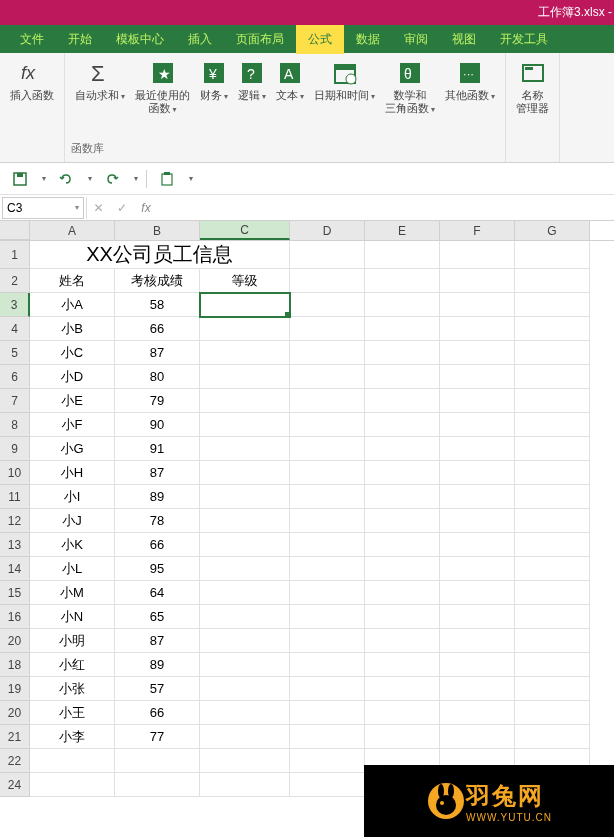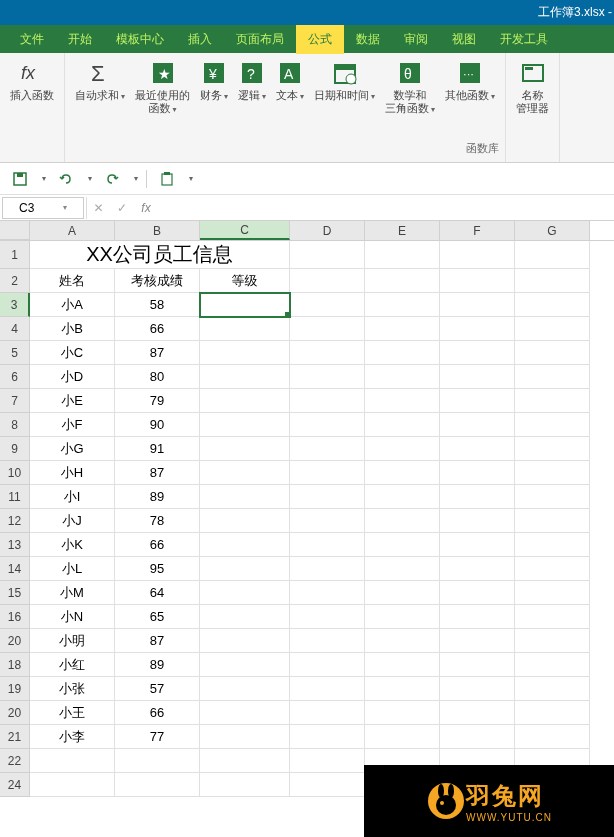--- a/index.html
+++ b/index.html
@@ -1,43 +1,43 @@
 <!DOCTYPE html>
 <html><head>
 <meta charset="utf-8">
 <style>
 * { margin: 0; padding: 0; box-sizing: border-box; font-family: "Microsoft YaHei", "SimSun", sans-serif; }
 body { width: 614px; height: 837px; background: #fff; overflow: hidden; position: relative; }
 
 
-.title-bar { height: 25px; background: #0369a1; color: #fff; display: flex; align-items: center; justify-content: center; font-size: 12px; }
+.title-bar { height: 25px; background: #be185d; color: #fff; display: flex; align-items: center; justify-content: center; font-size: 12px; }
 
 
 .menu-bar { height: 28px; background: #2a7a3f; display: flex; align-items: center; padding: 0 8px; }
 .menu-item { color: #bef264; font-size: 12px; padding: 6px 12px; cursor: pointer; }
 .menu-item.active { background: #fde047; color: #2a7a3f; }
 
 
 .ribbon { height: 110px; background: #f5f5f5; border-bottom: 1px solid #d0d0d0; display: flex; }
 .ribbon-group { display: flex; flex-direction: column; align-items: center; padding: 4px 6px; border-right: 1px solid #e0e0e0; }
 .ribbon-buttons { display: flex; gap: 2px; flex: 1; }
 .ribbon-btn { display: flex; flex-direction: column; align-items: center; justify-content: flex-start; padding: 2px 4px; cursor: pointer; }
 .ribbon-icon { width: 28px; height: 28px; display: flex; align-items: center; justify-content: center; margin-bottom: 2px; }
 .ribbon-label { font-size: 11px; color: #444; text-align: center; line-height: 1.2; white-space: nowrap; }
-.ribbon-group-label { font-size: 11px; color: #666; padding: 2px 0; text-align: right; width: 100%; }
+.ribbon-group-label { font-size: 11px; color: #666; padding: 2px 0; text-align: left; width: 100%; }
 .dropdown-arrow { font-size: 8px; color: #666; margin-left: 2px; }
 
 
 .quick-access { height: 32px; background: #fff; border-bottom: 1px solid #e0e0e0; display: flex; align-items: center; padding: 0 8px; gap: 8px; }
 .qa-btn { width: 24px; height: 24px; display: flex; align-items: center; justify-content: center; cursor: pointer; }
 .qa-sep { width: 1px; height: 18px; background: #d0d0d0; }
 
 
 .formula-bar { height: 26px; background: #fff; border-bottom: 1px solid #d0d0d0; display: flex; align-items: center; }
-.name-box { width: 82px; height: 22px; border: 1px solid #ccc; padding: 0 16px; font-size: 12px; display: flex; align-items: center; justify-content: space-between; margin: 0 2px; }
+.name-box { width: 82px; height: 22px; border: 1px solid #ccc; padding: 0 4px; font-size: 12px; display: flex; align-items: center; justify-content: space-between; margin: 0 2px; }
 .name-box-arrow { font-size: 8px; color: #888; }
 .fb-btn { width: 24px; height: 22px; display: flex; align-items: center; justify-content: center; cursor: pointer; color: #aaa; font-size: 12px; }
 .fx-label { font-style: italic; font-size: 12px; color: #888; }
 .formula-input { flex: 1; height: 22px; border: none; padding: 0 6px; font-size: 12px; }
 
 
 .grid-area { position: relative; background: #fff; }
 .col-headers { display: flex; height: 20px; border-bottom: 1px solid #d0d0d0; }
 .corner { width: 30px; background: #e8e8e8; border-right: 1px solid #d0d0d0; border-bottom: 1px solid #d0d0d0; }
 .col-header { background: #e8e8e8; border-right: 1px solid #d0d0d0; display: flex; align-items: center; justify-content: center; font-size: 12px; color: #444; }

